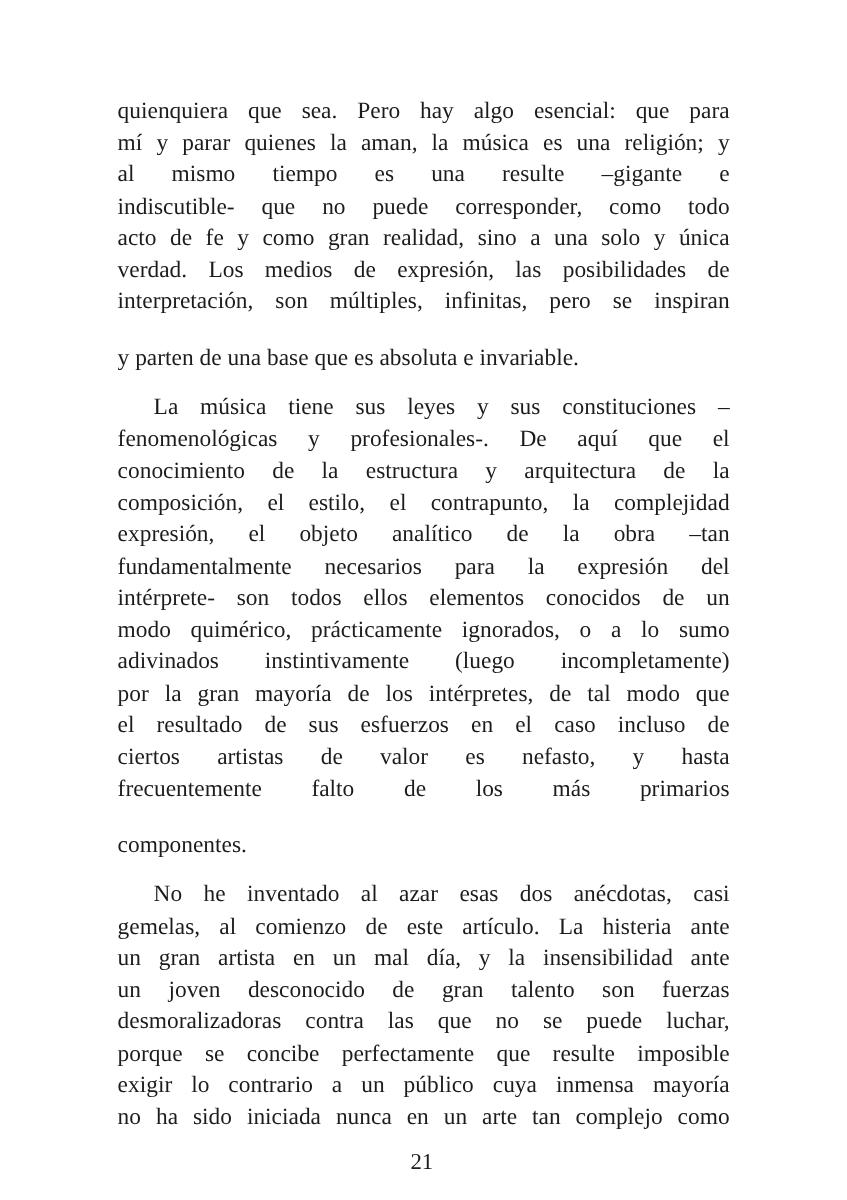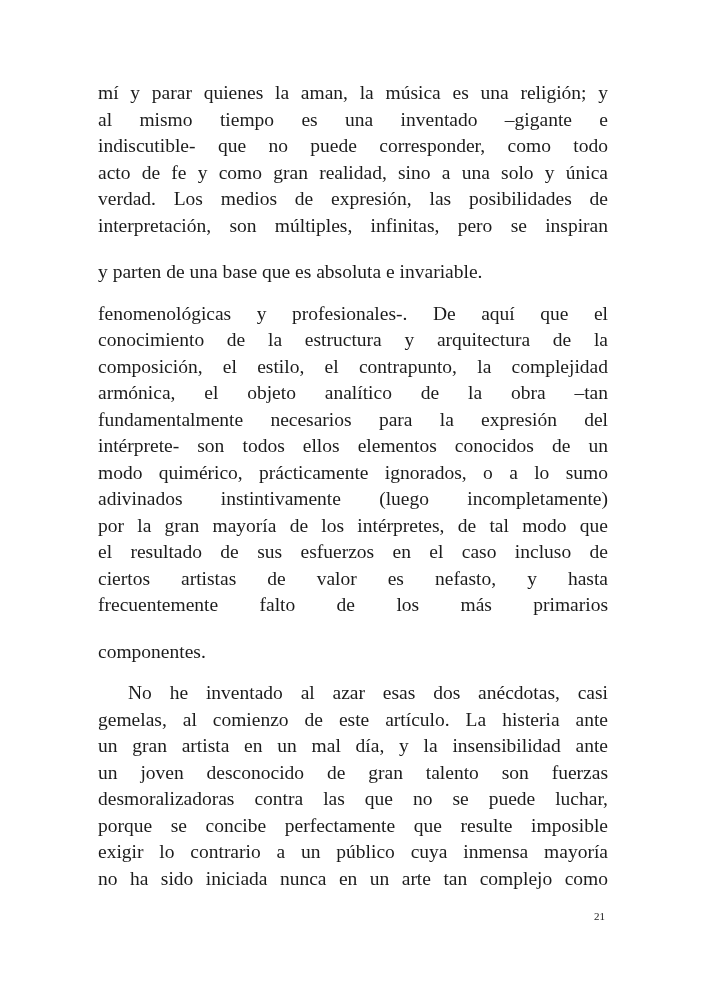--- a/index.html
+++ b/index.html
@@ -33,46 +33,48 @@
   }
   .line.last {
     text-align-last: left;
     margin-top: 20px;
   }
   .line.indent {
     text-indent: 30px;
   }
   .page-number {
     margin-top: 8px;
-    text-align: right;
+    text-align: center;
     padding-right: 3px;
-    font-size: 11px;
+    font-size: 19px;
     line-height: 18px;
     color: #1c1c1c;
   }
 </style>
 </head>
 <body>
 
 <div class="page">
   <div class="text-block">
       <div class="paragraph">
+        <div class="line">quienquiera que sea. Pero hay algo esencial: que para</div>
         <div class="line">mí y parar quienes la aman, la música es una religión; y</div>
-        <div class="line">al mismo tiempo es una inventado –gigante e</div>
+        <div class="line">al mismo tiempo es una resulte –gigante e</div>
         <div class="line">indiscutible- que no puede corresponder, como todo</div>
         <div class="line">acto de fe y como gran realidad, sino a una solo y única</div>
         <div class="line">verdad. Los medios de expresión, las posibilidades de</div>
         <div class="line">interpretación, son múltiples, infinitas, pero se inspiran</div>
         <div class="line last">y parten de una base que es absoluta e invariable.</div>
       </div>
       <div class="paragraph">
+        <div class="line indent">La música tiene sus leyes y sus constituciones –</div>
         <div class="line">fenomenológicas y profesionales-. De aquí que el</div>
         <div class="line">conocimiento de la estructura y arquitectura de la</div>
         <div class="line">composición, el estilo, el contrapunto, la complejidad</div>
-        <div class="line">armónica, el objeto analítico de la obra –tan</div>
+        <div class="line">expresión, el objeto analítico de la obra –tan</div>
         <div class="line">fundamentalmente necesarios para la expresión del</div>
         <div class="line">intérprete- son todos ellos elementos conocidos de un</div>
         <div class="line">modo quimérico, prácticamente ignorados, o a lo sumo</div>
         <div class="line">adivinados instintivamente (luego incompletamente)</div>
         <div class="line">por la gran mayoría de los intérpretes, de tal modo que</div>
         <div class="line">el resultado de sus esfuerzos en el caso incluso de</div>
         <div class="line">ciertos artistas de valor es nefasto, y hasta</div>
         <div class="line">frecuentemente falto de los más primarios</div>
         <div class="line last">componentes.</div>
       </div>

